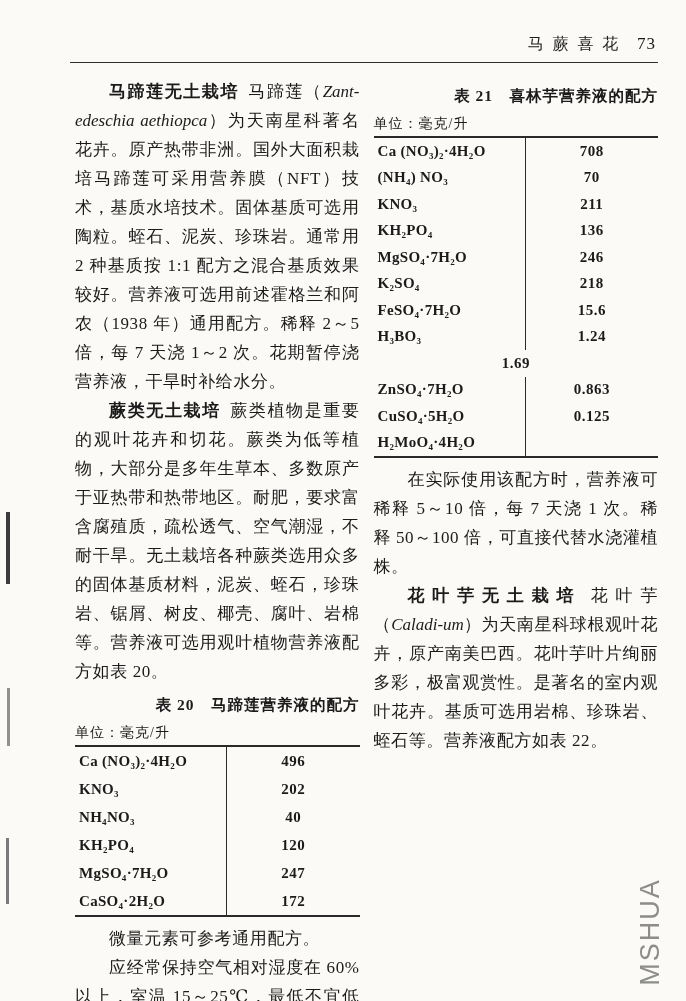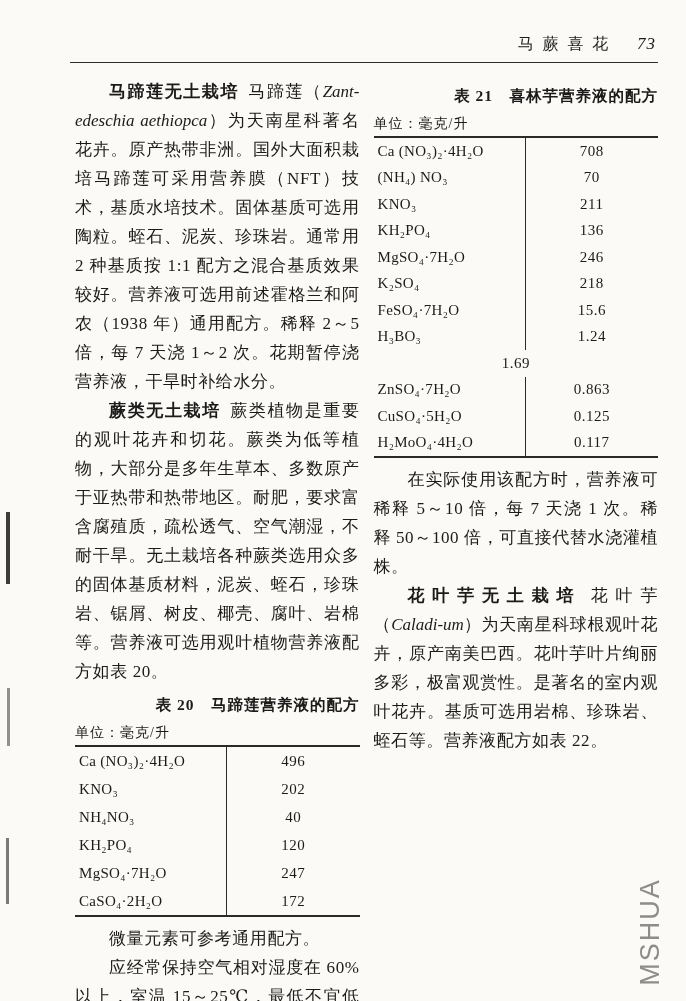--- a/index.html
+++ b/index.html
@@ -11,21 +11,21 @@
     position:relative; overflow:hidden;
   }
   .page { position:relative; width:686px; height:807px; }
 
   
   .header-row {
     display:flex; justify-content:flex-end; align-items:baseline;
     padding:34px 30px 0 75px;
   }
   .header-title { font-size:16px; letter-spacing:0.55em; }
-  .header-page  { font-size:17px; margin-left:20px; letter-spacing:1px;font-style:italic; }
+  .header-page  { font-size:17px; margin-left:10px; letter-spacing:1px; }
   .header-rule {
     margin:7px 28px 0 70px;
     border-bottom:1.8px solid #2e2e2e;
   }
 
   
   .columns { display:flex; gap:14px; padding:14px 28px 0 75px; }
   .col { width:285px; }
 
   p.para {
@@ -33,21 +33,21 @@
     font-size:17px; line-height:29px; letter-spacing:0.6px;
     text-indent:2em;
   }
   .inline-head { font-weight:bold; margin-right:0.55em;margin-top:11px; }
   .latin { font-style:italic; letter-spacing:0; }
 
   
   .tbl { margin:9px 0 7px; }
   .tbl-title { font-size:15.5px; font-weight:bold; text-align:right; letter-spacing:1px; }
   .tbl-unit  { font-size:14px; text-align:left; padding-right:10px; margin:8px 0 3px; letter-spacing:1px; }
-  .tbl-grid  { border-top:2px solid #2a2a2a; border-bottom:2px solid #2a2a2a; }
+  .tbl-grid  { border-top:2px solid #2a2a2a; border-bottom:2px solid #2a2a2a;font-weight:bold; }
   .tbl-row   { display:flex; align-items:stretch; }
   .tbl20 .tbl-row { height:28px; }
   .tbl21 .tbl-row { height:26.5px; }
   .cell-formula {
     width:147px; border-right:1.2px solid #2a2a2a;
     display:flex; align-items:center; padding-left:4px;
     font-size:15px; letter-spacing:0.3px;
   }
   .cell-value {
     flex:1; display:flex; align-items:center; justify-content:center;
@@ -167,21 +167,20 @@
           <div class="tbl-row">
             <div class="cell-formula">ZnSO₄·7H₂O</div>
             <div class="cell-value">0.863</div>
           </div>
           <div class="tbl-row">
             <div class="cell-formula">CuSO₄·5H₂O</div>
             <div class="cell-value">0.125</div>
           </div>
           <div class="tbl-row">
             <div class="cell-formula">H₂MoO₄·4H₂O</div>
-            <div class="cell-value">0.117</div>
           </div>
         </div>
       </div>
 
       <p class="para after-tbl">在实际使用该配方时，营养液可稀释 5～10 倍，每 7 天浇 1 次。稀释 50～100 倍，可直接代替水浇灌植株。</p>
 
       <p class="para"><span class="inline-head">花叶芋无土栽培</span><span>花叶芋（</span><span class="latin">Caladi-um</span><span>）为天南星科球根观叶花卉，原产南美巴西。花叶芋叶片绚丽多彩，极富观赏性。是著名的室内观叶花卉。基质可选用岩棉、珍珠岩、蛭石等。营养液配方如表 22。</span></p>
     </div>
 
   </div>

